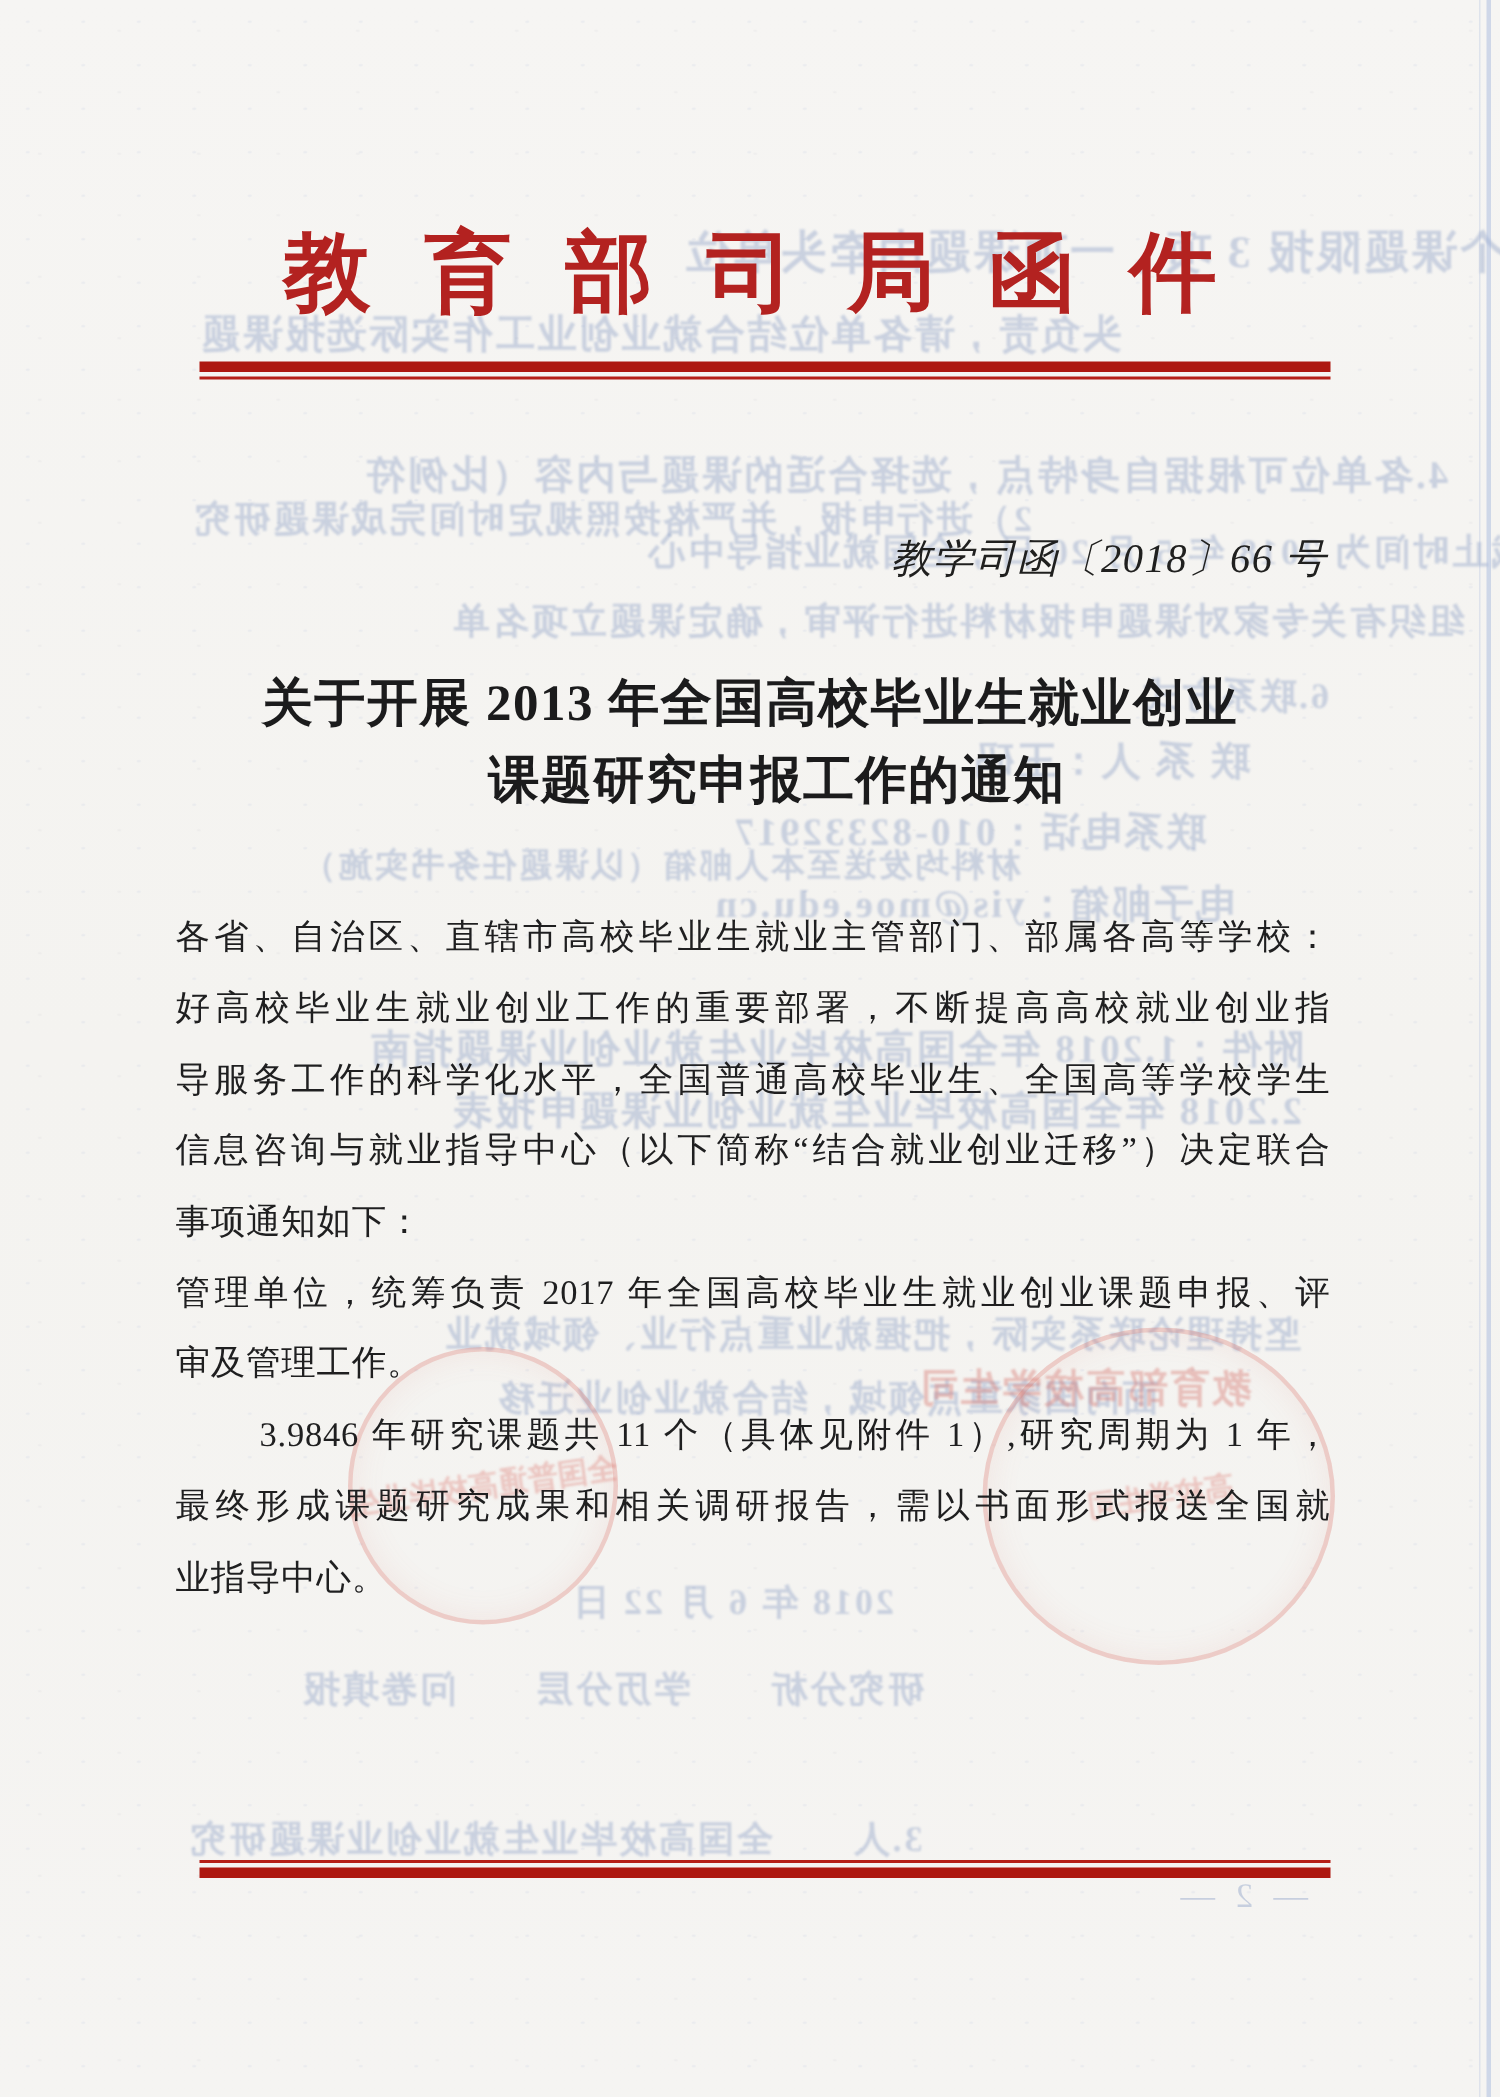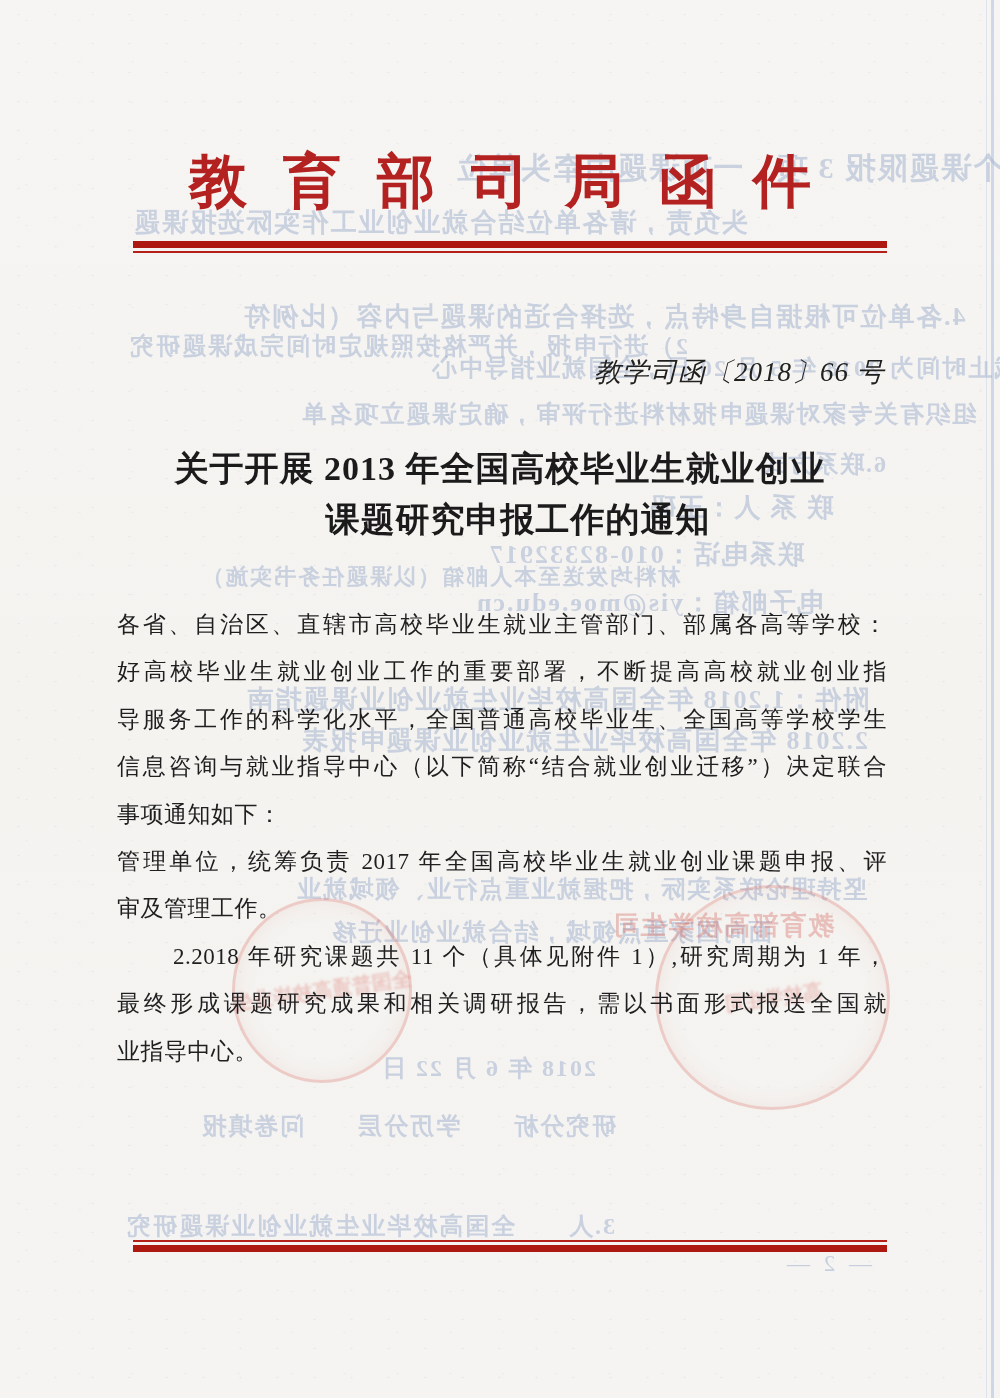--- a/index.html
+++ b/index.html
@@ -132,21 +132,21 @@
     <div class="doc-title l2">课题研究申报工作的通知</div>
 
     <div class="body-block">
       <div class="docline fill">各省、自治区、直辖市高校毕业生就业主管部门、部属各高等学校：</div>
       <div class="docline fill">好高校毕业生就业创业工作的重要部署，不断提高高校就业创业指</div>
       <div class="docline fill">导服务工作的科学化水平，全国普通高校毕业生、全国高等学校学生</div>
       <div class="docline fill">信息咨询与就业指导中心（以下简称“结合就业创业迁移”）决定联合</div>
       <div class="docline">事项通知如下：</div>
       <div class="docline fill">管理单位，统筹负责 2017 年全国高校毕业生就业创业课题申报、评</div>
       <div class="docline">审及管理工作。</div>
-      <div class="docline fill ind">2.2018 年研究课题共 11 个（具体见附件 1）,研究周期为 1 年，</div>
+      <div class="docline fill ind">3.9846 年研究课题共 11 个（具体见附件 1）,研究周期为 1 年，</div>
       <div class="docline fill">最终形成课题研究成果和相关调研报告，需以书面形式报送全国就</div>
       <div class="docline">业指导中心。</div>
     </div>
 
     <div class="rule rule-bottom">
       <div class="thin" style="background:#b52018;"></div>
       <div class="thick" style="background:#ad1810;"></div>
     </div>
 
   </div>

